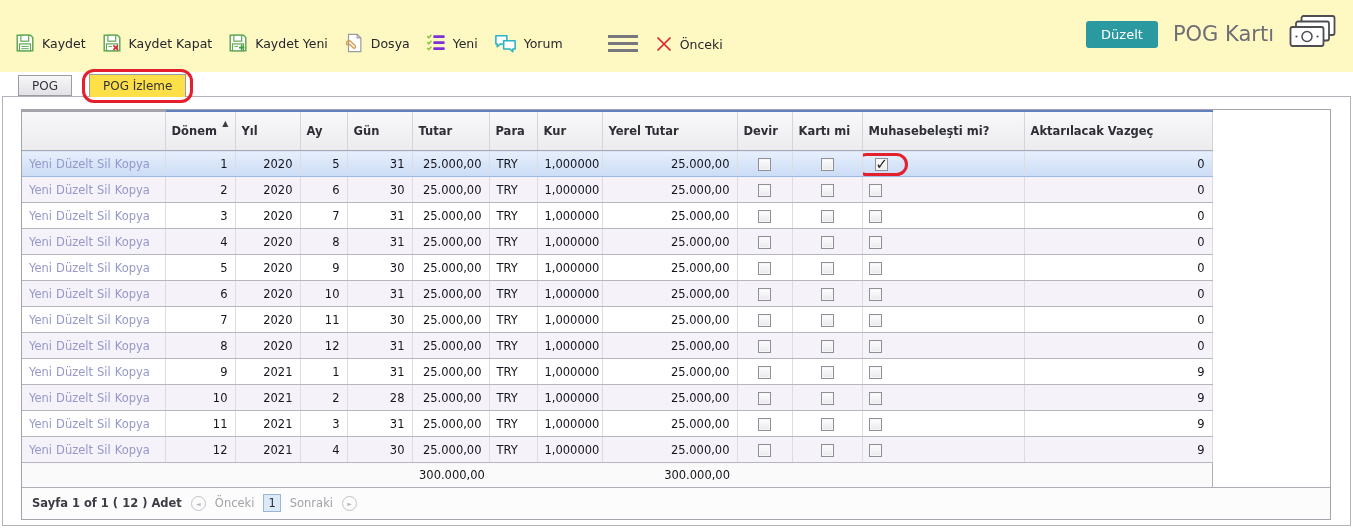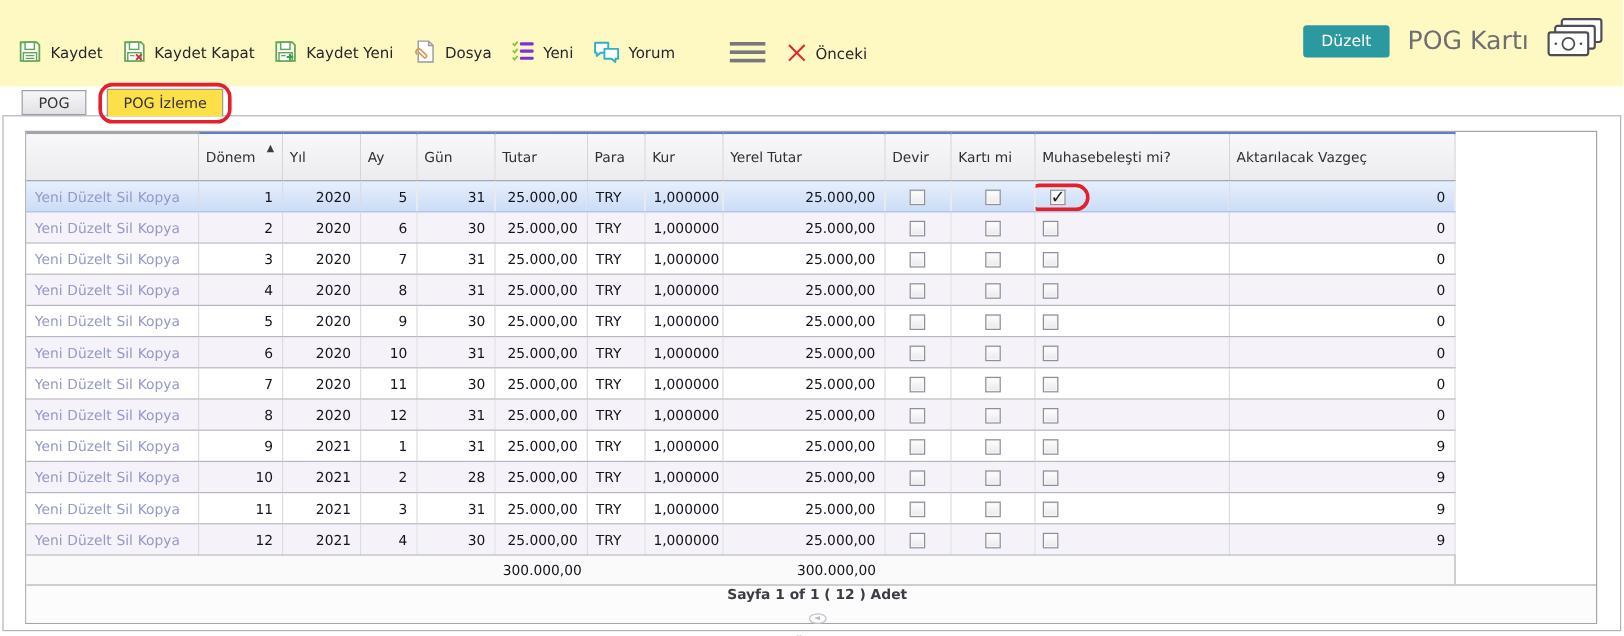--- a/index.html
+++ b/index.html
@@ -22,21 +22,21 @@
   .tab { height:21px; line-height:20px; padding:0 13px; margin-right:3px; border:1px solid #9c9ca4;
          background:linear-gradient(#f7f7f8,#e2e2e6); font-size:12px; color:#33333a; cursor:pointer; white-space:nowrap; }
   .tab.active { position:relative; height:23px; line-height:22px; margin-bottom:-1px; margin-left:14px;
                 background:#fde047; border-bottom:0; z-index:4; }
   .tab-ring { position:absolute; top:-6px; left:-8px; right:-8px; bottom:-6px;
               border:3px solid #e4202e; border-radius:12px; pointer-events:none; }
   
   .panel { height:430px; margin:0 2px; border:1px solid #b2b2ba; background:#fff; }
   .grid-box { width:1310px; margin:12px 0 0 18px; border:1px solid #a4a4ac; background:#fff; }
   table { border-collapse:collapse; table-layout:fixed; width:1190px; border-right:1px solid #b0b0b8; font-size:11.5px; }
-  thead th { height:25px; padding:12px 6px; text-align:left; font-weight:normal; color:#2e2e36;
+  thead th { height:25px; padding:12px 6px; text-align:left; font-weight:bold; color:#2e2e36;
              background:linear-gradient(#f8f8fa,#ececef);
              border-top:2px solid #5f7fbd; border-right:1px solid #d4d4da; border-bottom:1px solid #a8a8b0;
              position:relative; white-space:nowrap; cursor:pointer;margin-left:36px; }
   thead th:first-child { border-top:2px solid #a4a4ac; }
   .sort { position:absolute; right:6px; top:7px; font-size:8px; color:#3c3c44; }
   tbody td { height:26px; padding:0 7px; color:#14141e; background:#fff;
              border-bottom:1px solid #b6b6be; border-right:1px solid #dcdce2; white-space:nowrap; overflow:hidden; }
   tbody tr.alt td { background:#f5f2fa; }
   tbody tr.selected td { background:linear-gradient(180deg,#e6effc 0%,#cbdcf6 100%);
                          border-top:1px solid #a5c0e8; border-bottom:1px solid #9db9e4; }
@@ -46,21 +46,21 @@
   td.cbl { text-align:left; padding-left:6px; }
   td.acts a { color:#9598c9; text-decoration:none; margin-right:4px; cursor:pointer; }
   .checkbox { display:inline-block; vertical-align:middle; width:13px; height:13px; position:relative;
               border:1px solid #8f8f98; background:linear-gradient(#fefefe,#e9e9ec); box-shadow:inset 0 0 0 1px #f6f6f8; }
   .checkbox.checked::after { content:"✓"; position:absolute; left:0; top:-4px; font-size:15px; font-weight:bold; color:#1c1c1c; }
   .red-ring { display:inline-flex; align-items:center; height:23px; margin:-6px 0 -6px -14px; padding:2px 17px;
               border:3px solid #e4202e; border-radius:12px; vertical-align:middle; }
   tfoot td { height:24px; padding:0 7px; background:#fafafb; border:0; color:#14141e; }
   
   .pager { height:32px; display:flex; align-items:center; gap:9px; padding-left:10px;
-           border-top:1px solid #aeaeb6; background:#fcfcfd; font-size:11.5px;flex-direction:column; }
+           border-top:1px solid #aeaeb6; background:#fcfcfd; font-size:11.5px; }
   .pager-summary { font-weight:bold; color:#3c3c44; }
   .pager-dim { color:#a2a2a8; cursor:default; }
   .circle-btn { width:15px; height:15px; border:1px solid #c2c2c8; border-radius:50%;
                 display:inline-flex; align-items:center; justify-content:center; color:#b8b8be; cursor:default; }
   .circle-btn.prev::before { content:"◄"; font-size:6px; }
   .circle-btn.next::before { content:"►"; font-size:6px; }
   .page-num { min-width:16px; text-align:center; padding:1px 4px; background:#dce9f9;
               border:1px solid #9cb6d6; color:#2e2e36; cursor:pointer; }
 </style>
 </head>

